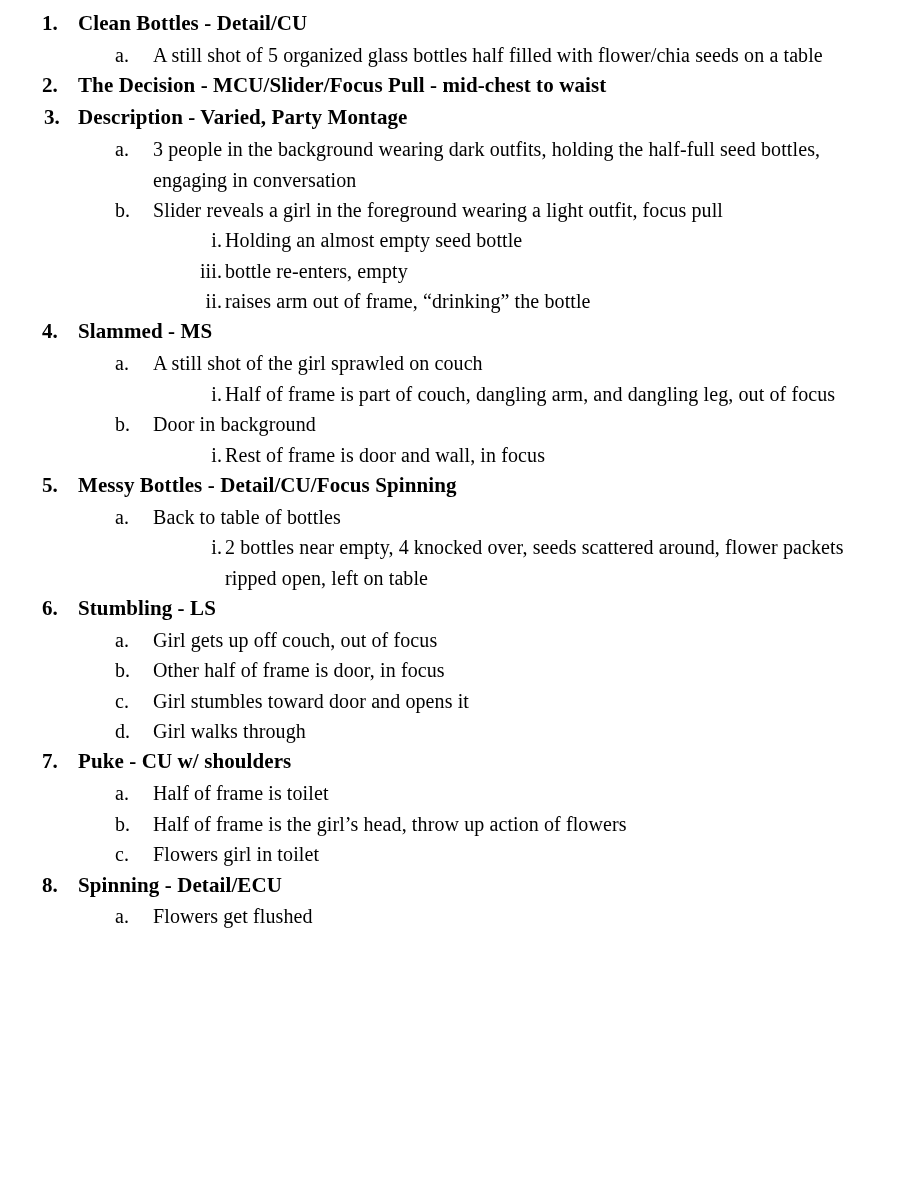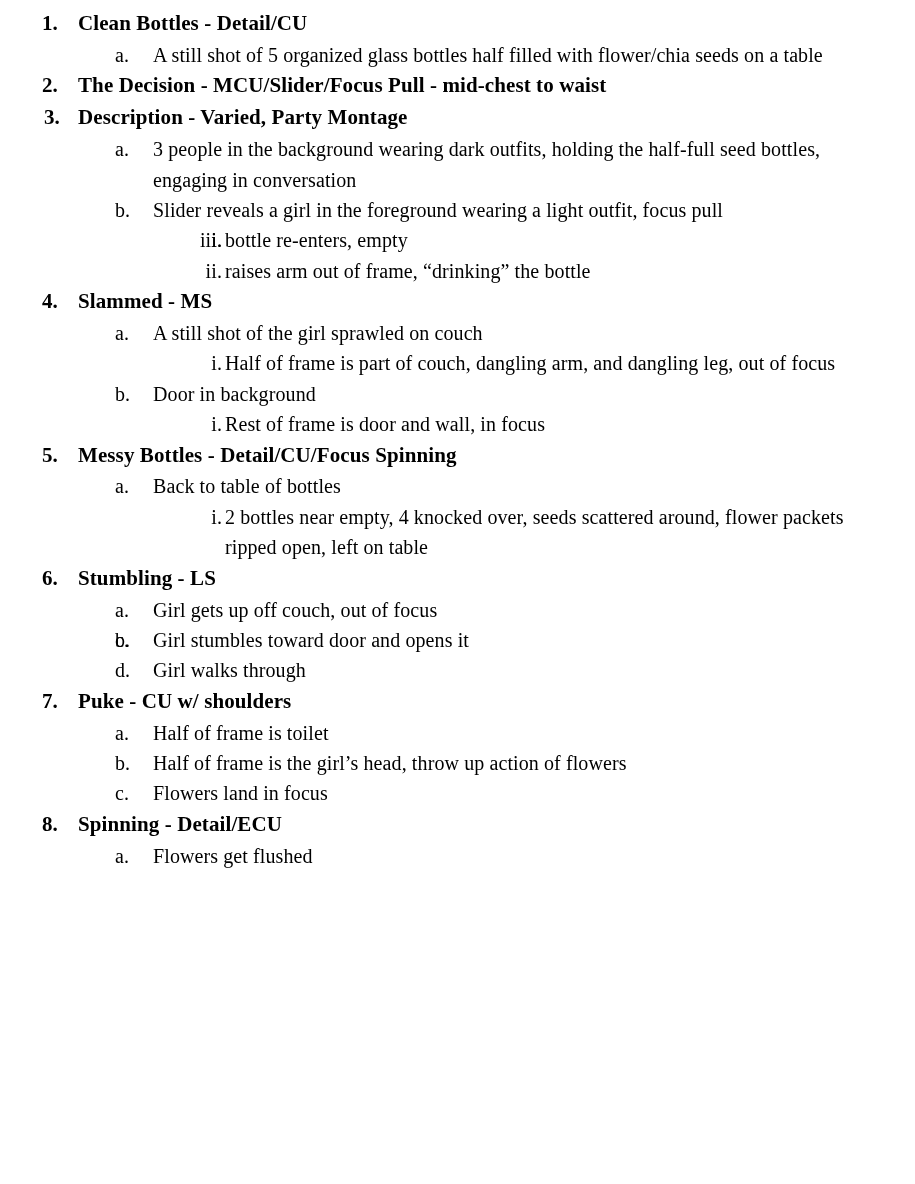--- a/index.html
+++ b/index.html
@@ -120,21 +120,21 @@
       <li class="l1-item">
         <div class="l1-head"><span class="marker indented">3.</span><span>Description - Varied, Party Montage</span></div>
         <ol class="level2">
           <li class="l2-item">
             <div class="l2-head"><span class="marker">a.</span><span>3 people in the background wearing dark outfits, holding the half-full seed bottles, engaging in conversation</span></div>
           </li>
           <li class="l2-item">
             <div class="l2-head"><span class="marker">b.</span><span>Slider reveals a girl in the foreground wearing a light outfit, focus pull</span></div>
             <ol class="level3">
               <li class="l3-item">
-                <div class="l3-head"><span class="marker">i.</span></div>
+                <div class="l3-head"><span class="marker">i.</span><span>Holding an almost empty seed bottle</span></div>
               </li>
               <li class="l3-item">
                 <div class="l3-head"><span class="marker">iii.</span><span>bottle re-enters, empty</span></div>
               </li>
               <li class="l3-item">
                 <div class="l3-head"><span class="marker">ii.</span><span>raises arm out of frame, “drinking” the bottle</span></div>
               </li>
             </ol>
           </li>
         </ol>
@@ -173,41 +173,41 @@
           </li>
         </ol>
       </li>
       <li class="l1-item">
         <div class="l1-head"><span class="marker">6.</span><span>Stumbling - LS</span></div>
         <ol class="level2">
           <li class="l2-item">
             <div class="l2-head"><span class="marker">a.</span><span>Girl gets up off couch, out of focus</span></div>
           </li>
           <li class="l2-item">
-            <div class="l2-head"><span class="marker">b.</span></div>
+            <div class="l2-head"><span class="marker">b.</span><span>Other half of frame is door, in focus</span></div>
           </li>
           <li class="l2-item">
             <div class="l2-head"><span class="marker">c.</span><span>Girl stumbles toward door and opens it</span></div>
           </li>
           <li class="l2-item">
             <div class="l2-head"><span class="marker">d.</span><span>Girl walks through</span></div>
           </li>
         </ol>
       </li>
       <li class="l1-item">
         <div class="l1-head"><span class="marker">7.</span><span>Puke - CU w/ shoulders</span></div>
         <ol class="level2">
           <li class="l2-item">
             <div class="l2-head"><span class="marker">a.</span><span>Half of frame is toilet</span></div>
           </li>
           <li class="l2-item">
             <div class="l2-head"><span class="marker">b.</span><span>Half of frame is the girl’s head, throw up action of flowers</span></div>
           </li>
           <li class="l2-item">
-            <div class="l2-head"><span class="marker">c.</span><span>Flowers land in focus</span></div>
+            <div class="l2-head"><span class="marker">c.</span><span>Flowers girl in toilet</span></div>
           </li>
         </ol>
       </li>
       <li class="l1-item">
         <div class="l1-head"><span class="marker">8.</span><span>Spinning - Detail/ECU</span></div>
         <ol class="level2">
           <li class="l2-item">
             <div class="l2-head"><span class="marker">a.</span><span>Flowers get flushed</span></div>
           </li>
         </ol>

